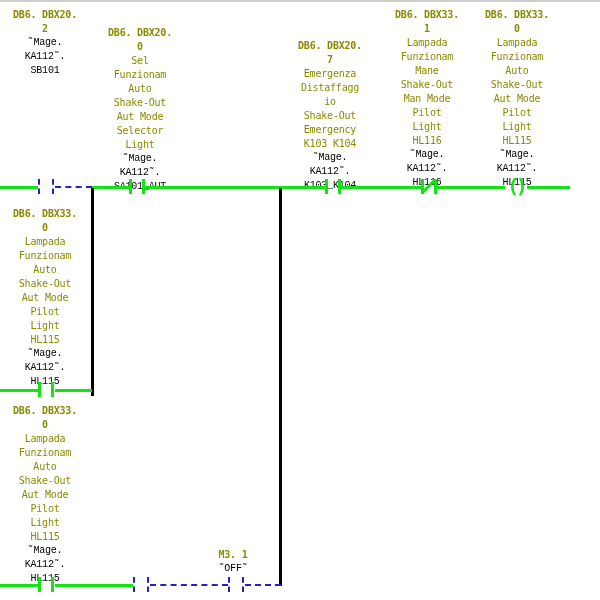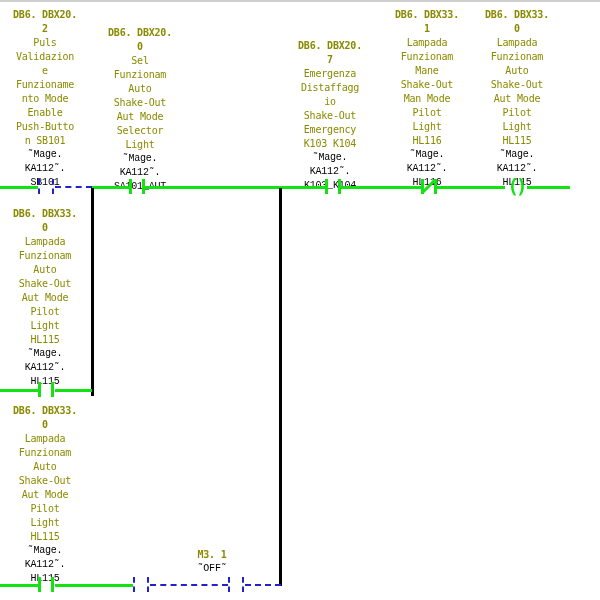--- a/index.html
+++ b/index.html
@@ -122,28 +122,20 @@
 </head>
 <body>
 
 <div id="ladder-canvas">
 
   <div class="top-edge"></div>
 
   <div class="operand" style="left:0px; top:8px;">
     <div class="addr">DB6. DBX20.
 2</div>
-    <div class="desc">Puls
-Validazion
-e
-Funzioname
-nto Mode
-Enable
-Push-Butto
-n SB101</div>
     <div class="sym">˜Mage.
 KA112˜.
 SB101</div>
   </div>
 
   <div class="operand" style="left:95px; top:26px;">
     <div class="addr">DB6. DBX20.
 0</div>
     <div class="desc">Sel
 Funzionam
@@ -280,21 +272,21 @@
 Aut Mode
 Pilot
 Light
 HL115</div>
     <div class="sym">˜Mage.
 KA112˜.
 HL115</div>
   </div>
 
 
-  <div class="operand" style="left:167px; top:548px;">
+  <div class="operand" style="left:188px; top:548px;">
     <div class="addr">M3. 1</div>
     <div class="sym">˜OFF˜</div>
   </div>
 
   <div class="wire h" style="left:0px; top:584px; width:38px;"></div>
   <div class="contact on" style="left:38px; top:577px;">
     <div class="bar left"></div>
     <div class="bar right"></div>
   </div>
   <div class="wire h" style="left:55px; top:584px; width:78px;"></div>

